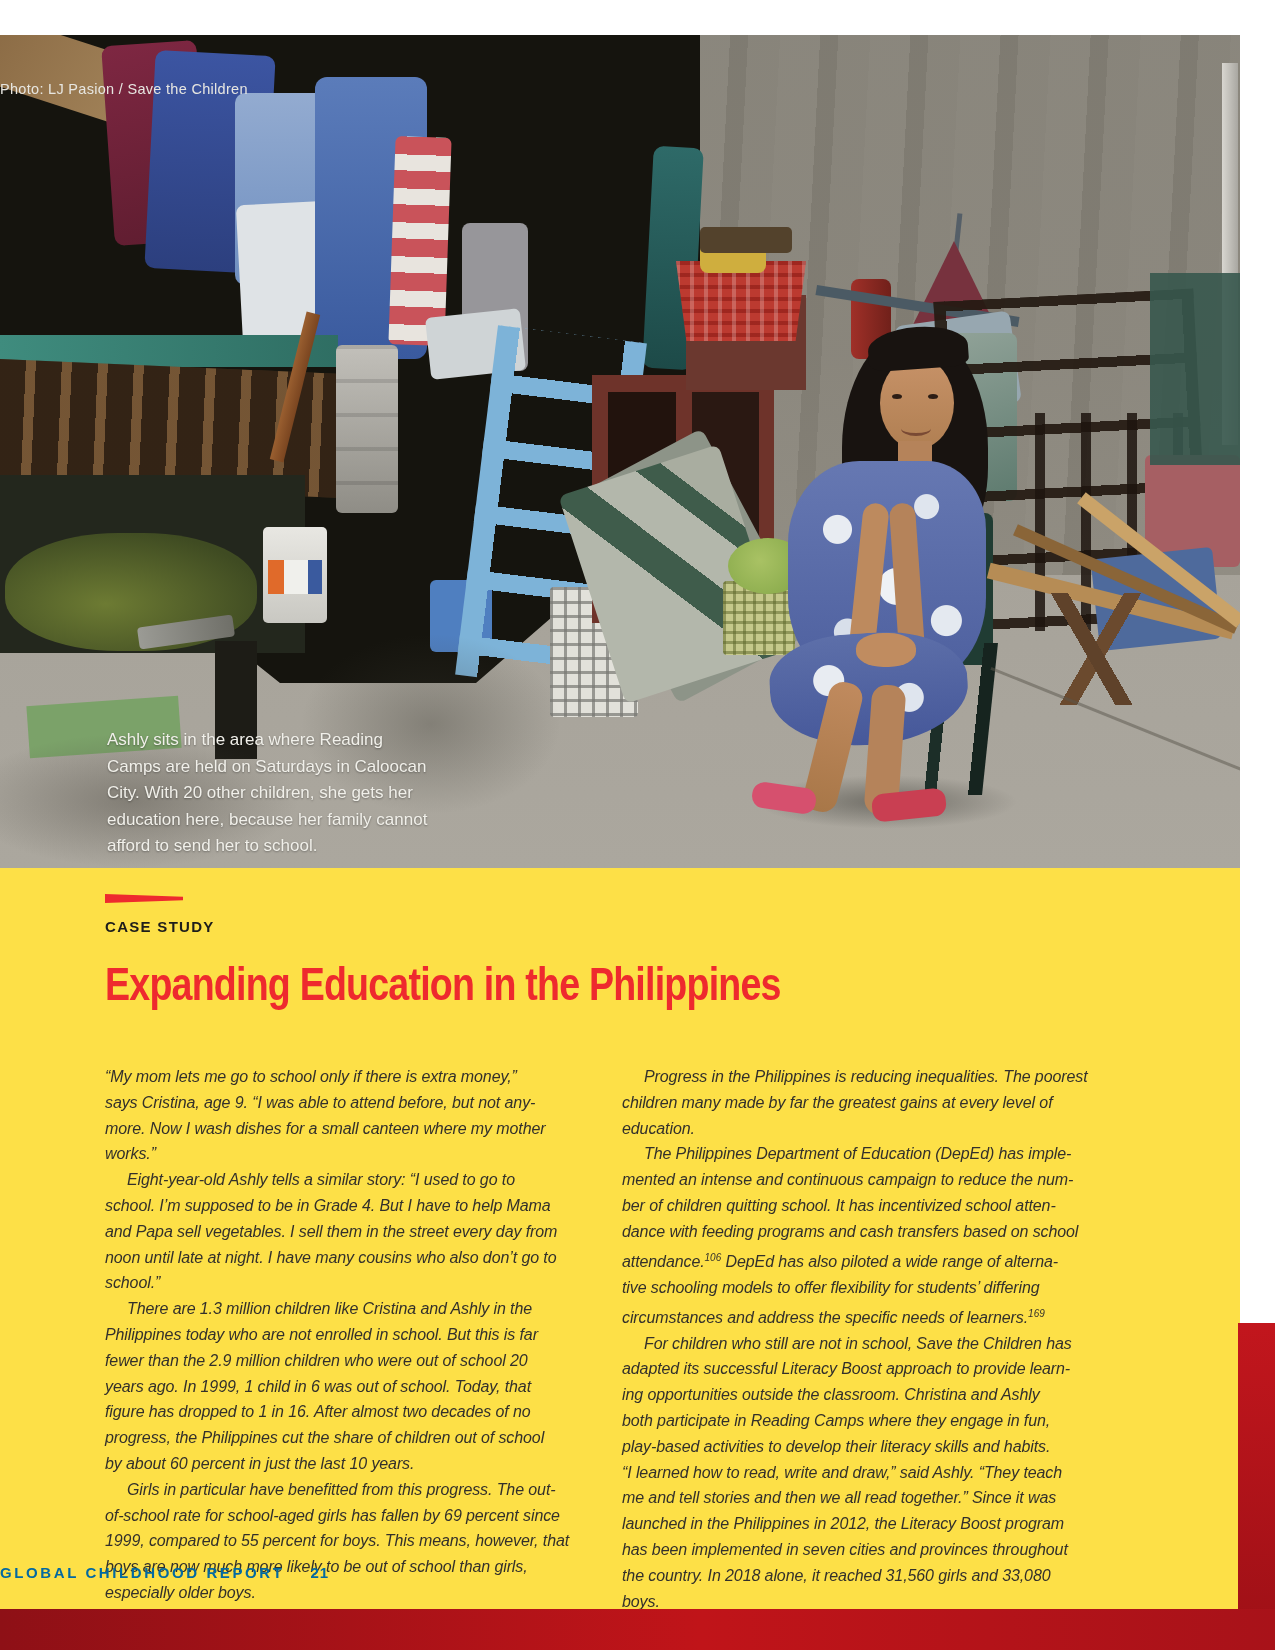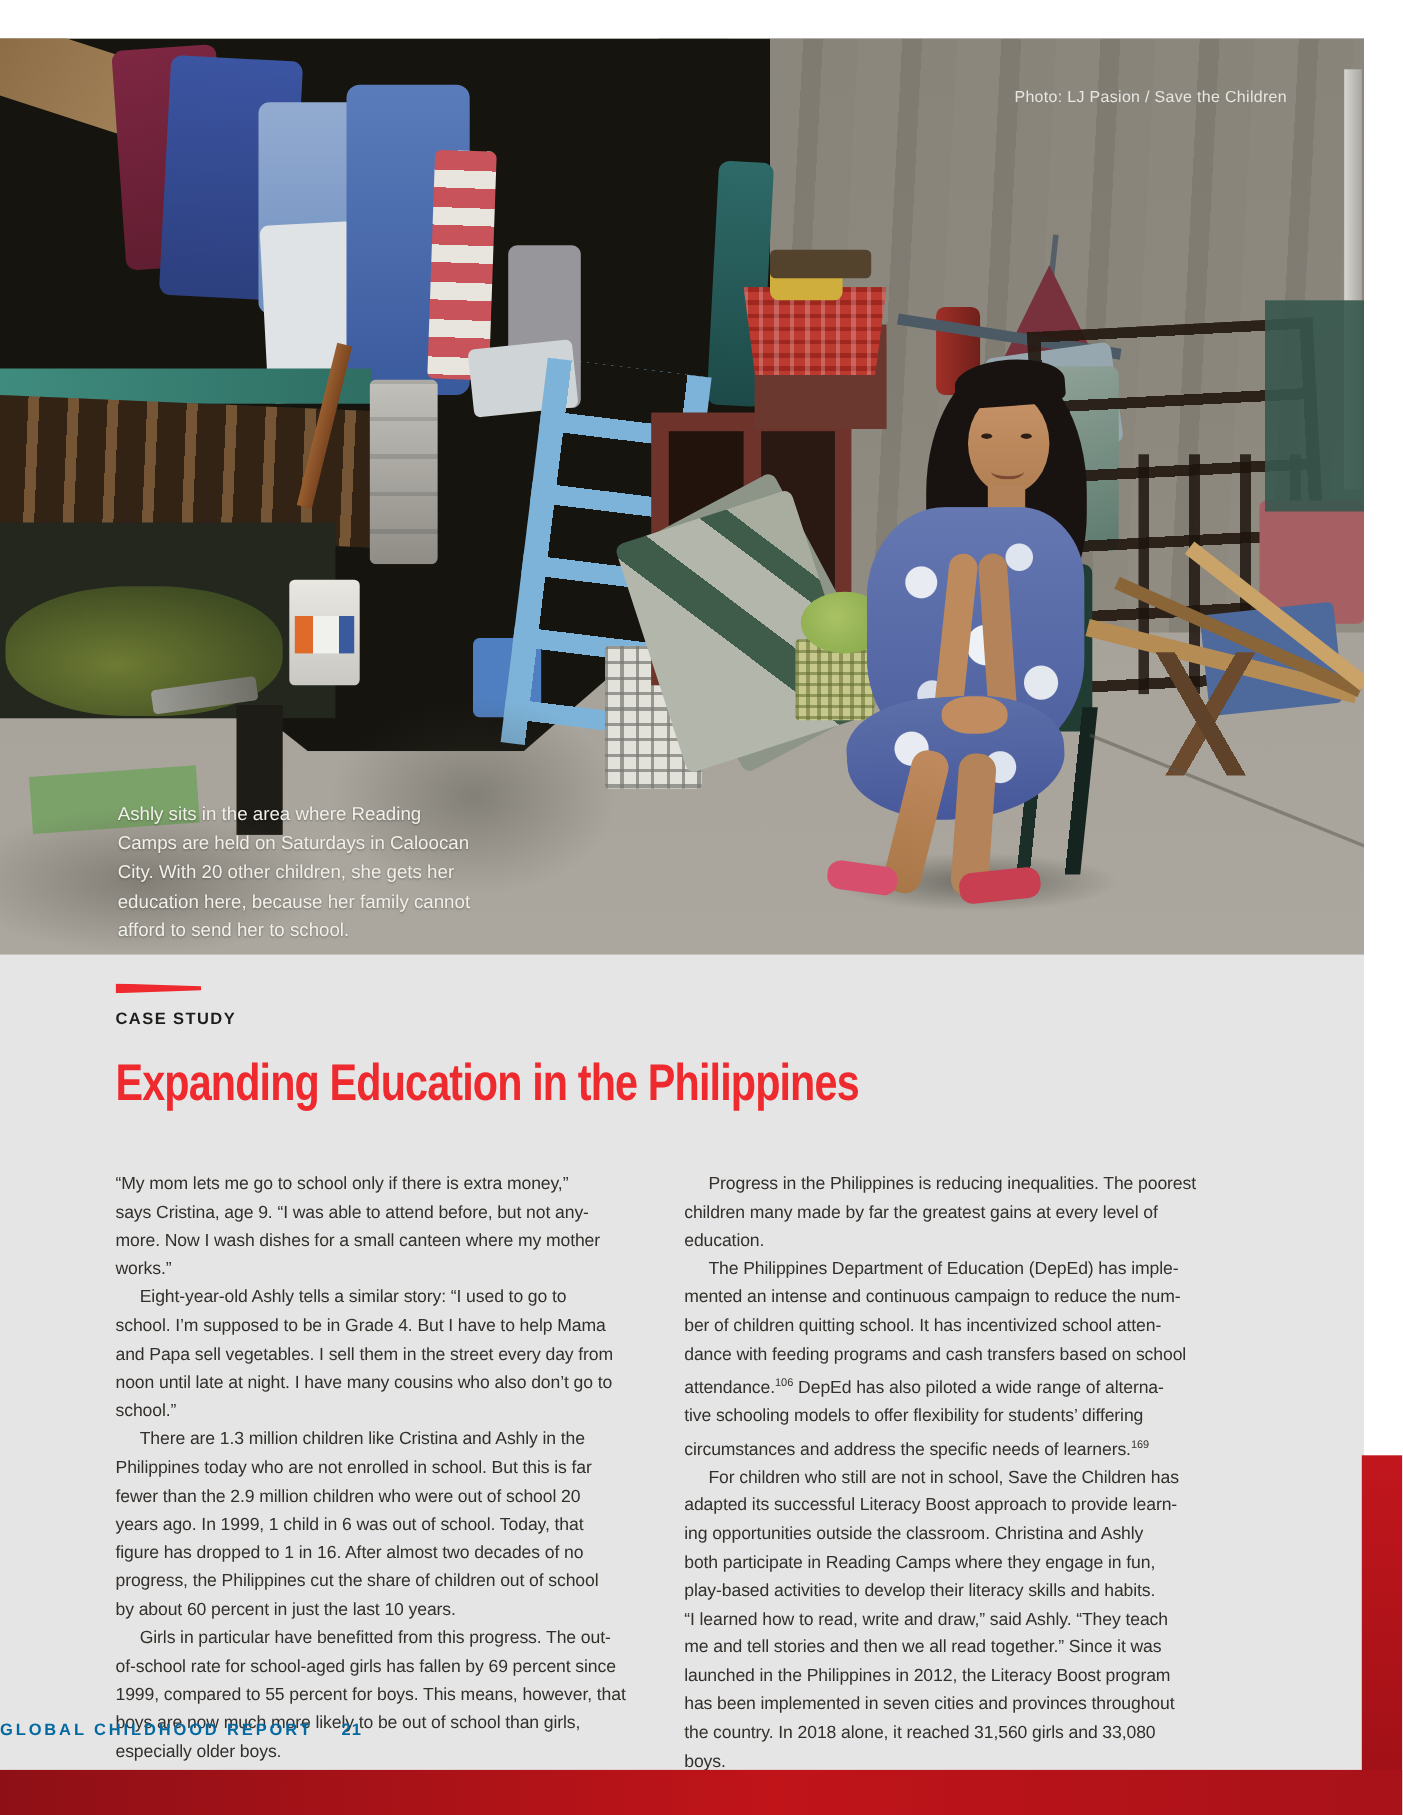--- a/index.html
+++ b/index.html
@@ -135,38 +135,38 @@
                   background:linear-gradient(60deg,transparent 44%,#5f422a 44% 52%,transparent 52%),
                   linear-gradient(-60deg,transparent 44%,#6b4a2e 44% 52%,transparent 52%); }
   .ph-tool { left:138px; top:586px; width:96px; height:22px; border-radius:4px; transform:rotate(-8deg);
              background:linear-gradient(90deg,#9b9b95,#6f6f68); }
   .ph-stain1 { left:300px; top:598px; width:262px; height:182px; border-radius:50%;
                background:radial-gradient(ellipse,rgba(60,58,50,.35),rgba(60,58,50,0) 70%); }
   .ph-stain2 { left:-40px; top:698px; width:340px; height:135px; border-radius:50%;
                background:radial-gradient(ellipse,rgba(70,66,58,.4),rgba(70,66,58,0) 70%); }
   .ph-crack { left:980px; top:688px; width:300px; height:3px; background:rgba(90,85,75,.5); transform:rotate(22deg); }
 
-  .photo-credit { position:absolute; left:0; top:46px; width:1170px; text-align:right;
+  .photo-credit { position:absolute; left:0; top:46px; width:1170px; 
                   font-size:14.5px; color:#e7e6e1; letter-spacing:.3px; }
   .photo-caption { position:absolute; left:107px; top:692px; width:340px; white-space:pre-line;
                    font-size:17px; line-height:26.5px; color:#f1f0ea;
                    text-shadow:0 1px 2px rgba(0,0,0,.35); }
 
   
-  .content { position:absolute; left:0; top:868px; width:1240px; height:741px; background:#e5e5e5; }
+  .content { position:absolute; left:0; top:868px; width:1240px; height:741px; background:#fde047; }
   .dash { position:absolute; left:105px; top:26px; width:78px; height:9px; background:#ee2a2e;
           clip-path:polygon(0 0,100% 30%,100% 70%,0 100%); }
   .kicker { position:absolute; left:105px; top:50px; font-size:15px; font-weight:700; letter-spacing:1.3px;
             color:#1d1d1b; }
   .headline { position:absolute; left:105px; top:88px; font-size:47px; font-weight:700; letter-spacing:-1px;
               color:#ee2a2e; white-space:nowrap; transform:scaleX(.8); transform-origin:left top; }
   .col { position:absolute; top:196px; font-size:16px; line-height:25.8px; color:#33302b; letter-spacing:-.1px; }
   .col-left { left:105px; width:512px; }
   .col-right { left:622px; width:512px; }
-  .col p { margin:0; white-space:pre-line; }
+  .col p { margin:0; white-space:pre-line;font-style:italic; }
   .col p.indent { text-indent:22px; }
   .col sup { font-size:10px; letter-spacing:0;text-align:right; }
 
   
   .top-margin { position:absolute; left:0; top:0; width:1275px; height:35px; background:#ffffff; }
   .right-margin { position:absolute; left:1240px; top:0; width:35px; height:1323px; background:#ffffff; }
   .red-stripe { position:absolute; left:1238px; top:1323px; width:37px; height:327px;
                 background:linear-gradient(180deg,#c2161d,#9d1016); }
   .footer { position:absolute; left:0; top:1564px; width:1163px; text-align:left;
             font-size:15px; font-weight:700; letter-spacing:2.6px; color:#0369a1; }

